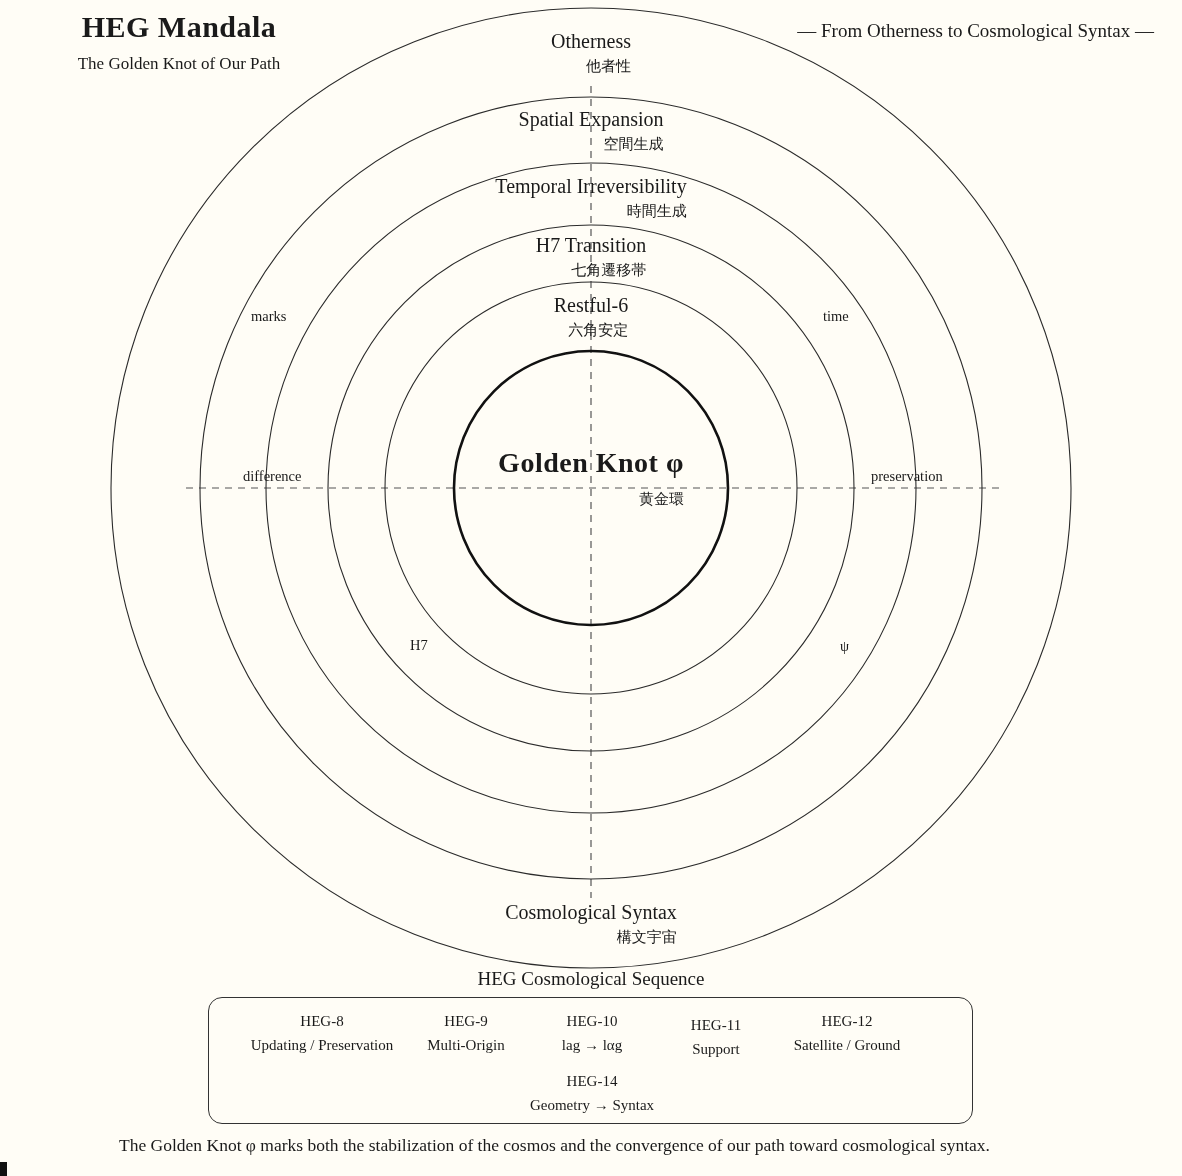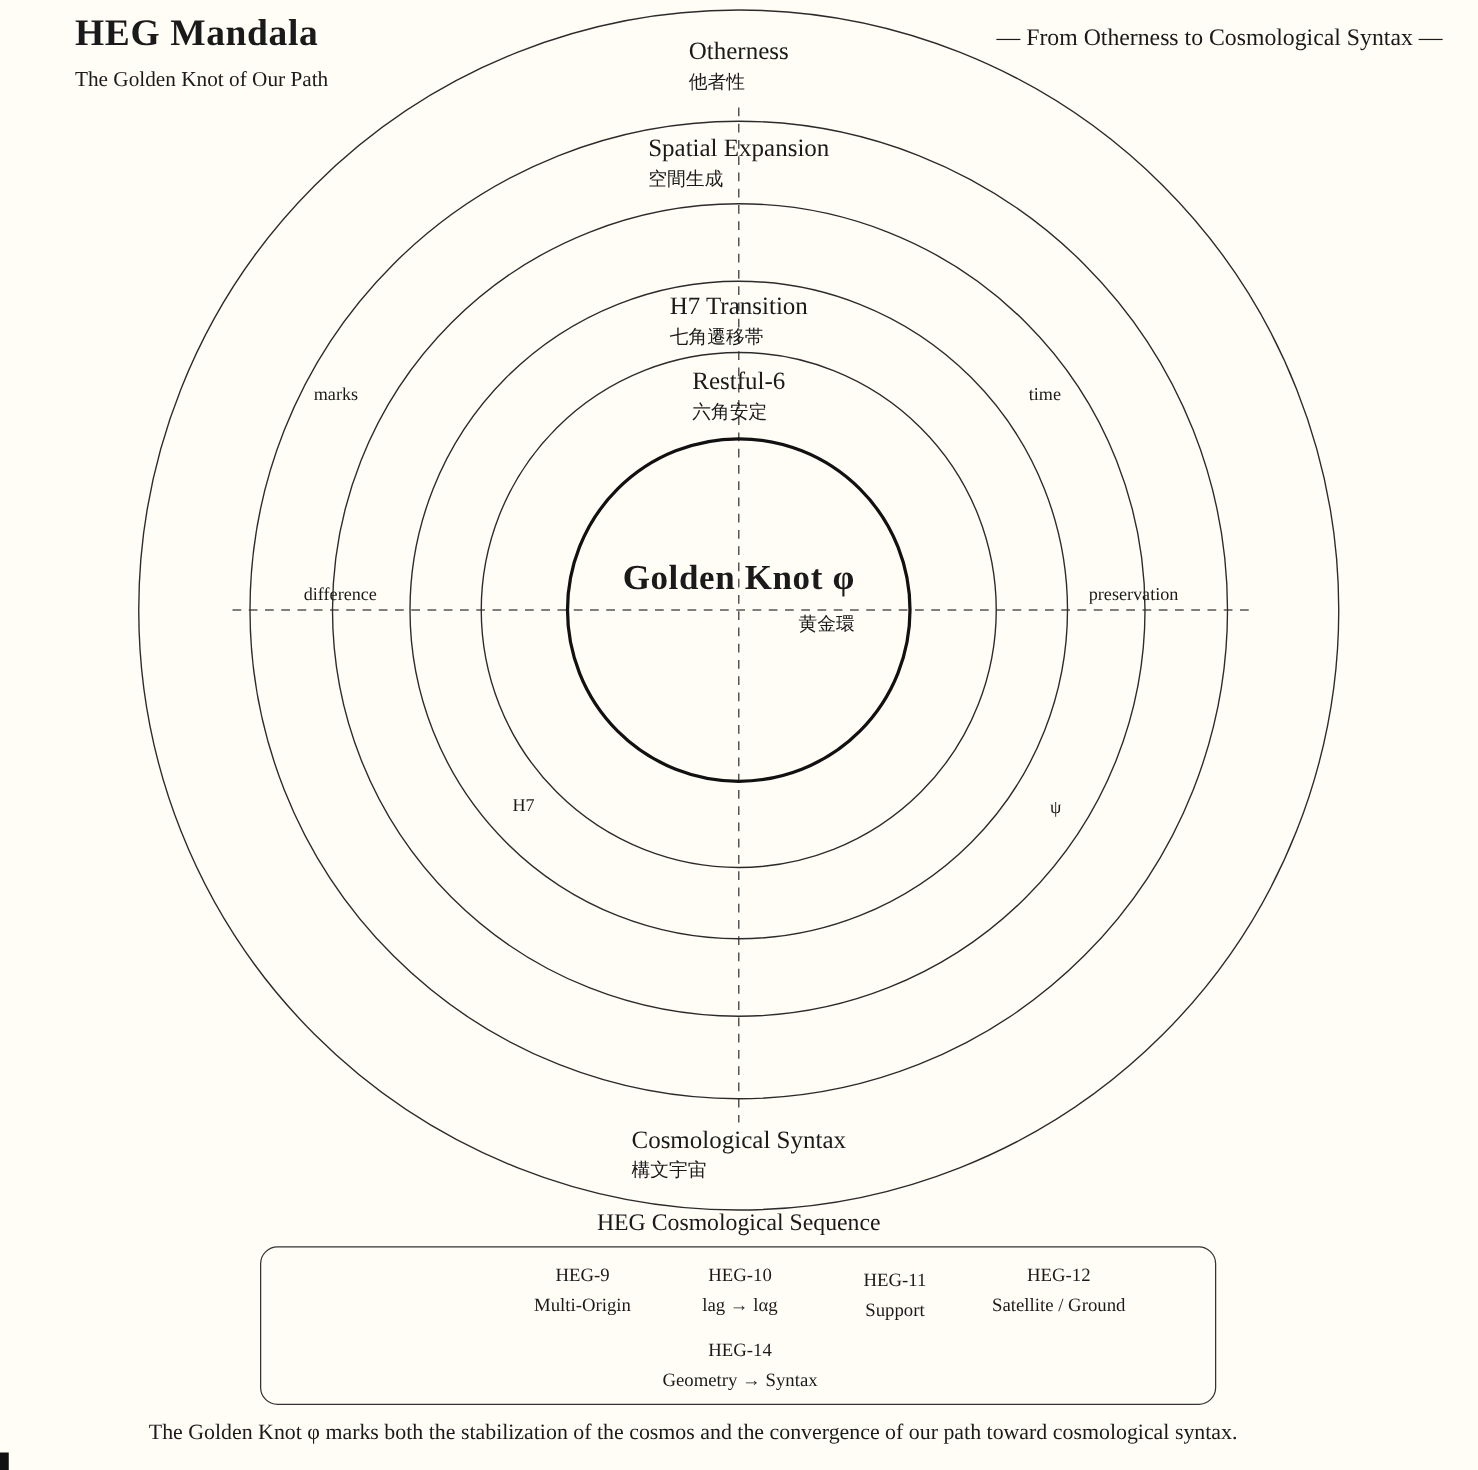--- a/index.html
+++ b/index.html
@@ -4,26 +4,26 @@
 <style>
   html,body { margin:0; padding:0; background:#fffdf6; }
   .canvas {
     position:relative; width:1182px; height:1176px;
     background:#fffdf6; overflow:hidden;
     font-family:"Liberation Serif", serif; color:#1a1a1a;
   }
   .abs { position:absolute; }
   .hcenter { left:591px; transform:translateX(-50%); text-align:center; }
 
-  .title-block { left:60px; top:10px; width:238px; text-align:left; }
+  .title-block { left:60px; top:10px; width:238px; text-align:center; }
   .main-title { font-size:30px; font-weight:bold; letter-spacing:0.5px; }
   .subtitle { font-size:17px; margin-top:10px; }
   .tagline { right:28px; top:20px; font-size:19px; text-align:right; }
 
-  .ring-label { text-align:left; }
+  .ring-label { text-align:right; }
   .ring-label .en { font-size:20px; line-height:22px; }
   .ring-label .cjk { font-size:15px; line-height:20px; margin-top:4px; }
 
   .center-label .en { font-size:28px; font-weight:bold; line-height:30px; letter-spacing:0.5px; }
   .center-label .cjk { font-size:15px; margin-top:12px;text-align:right; }
 
   .axis-label { font-size:14.5px; }
 
   .seq-heading { top:968px; font-size:19px; }
   .seq-box {
@@ -63,20 +63,24 @@
   <div class="abs tagline">— From Otherness to Cosmological Syntax —</div>
 
   <div class="abs hcenter ring-label" style="top:30px">
     <div class="en">Otherness</div>
     <div class="cjk">他者性</div>
   </div>
   <div class="abs hcenter ring-label" style="top:108px">
     <div class="en">Spatial Expansion</div>
     <div class="cjk">空間生成</div>
   </div>
+  <div class="abs hcenter ring-label" style="top:175px">
+    <div class="en">Temporal Irreversibility</div>
+    <div class="cjk">時間生成</div>
+  </div>
   <div class="abs hcenter ring-label" style="top:234px">
     <div class="en">H7 Transition</div>
     <div class="cjk">七角遷移帯</div>
   </div>
   <div class="abs hcenter ring-label" style="top:294px">
     <div class="en">Restful-6</div>
     <div class="cjk">六角安定</div>
   </div>
 
   <div class="abs hcenter center-label" style="top:448px">
@@ -92,20 +96,24 @@
   <div class="abs axis-label" style="left:251px; top:308px">marks</div>
   <div class="abs axis-label" style="left:823px; top:308px">time</div>
   <div class="abs axis-label" style="left:243px; top:468px">difference</div>
   <div class="abs axis-label" style="left:871px; top:468px">preservation</div>
   <div class="abs axis-label" style="left:410px; top:637px">H7</div>
   <div class="abs axis-label" style="left:840px; top:638px">ψ</div>
 
   <div class="abs hcenter seq-heading">HEG Cosmological Sequence</div>
   <div class="abs seq-box"></div>
 
+  <div class="heg-cell" style="left:322px; top:1012px">
+    <div class="heg-id">HEG-8</div>
+    <div class="heg-desc">Updating / Preservation</div>
+  </div>
   <div class="heg-cell" style="left:466px; top:1012px">
     <div class="heg-id">HEG-9</div>
     <div class="heg-desc">Multi-Origin</div>
   </div>
   <div class="heg-cell" style="left:592px; top:1012px">
     <div class="heg-id">HEG-10</div>
     <div class="heg-desc">lag → lαg</div>
   </div>
   <div class="heg-cell" style="left:716px; top:1016px">
     <div class="heg-id">HEG-11</div>

